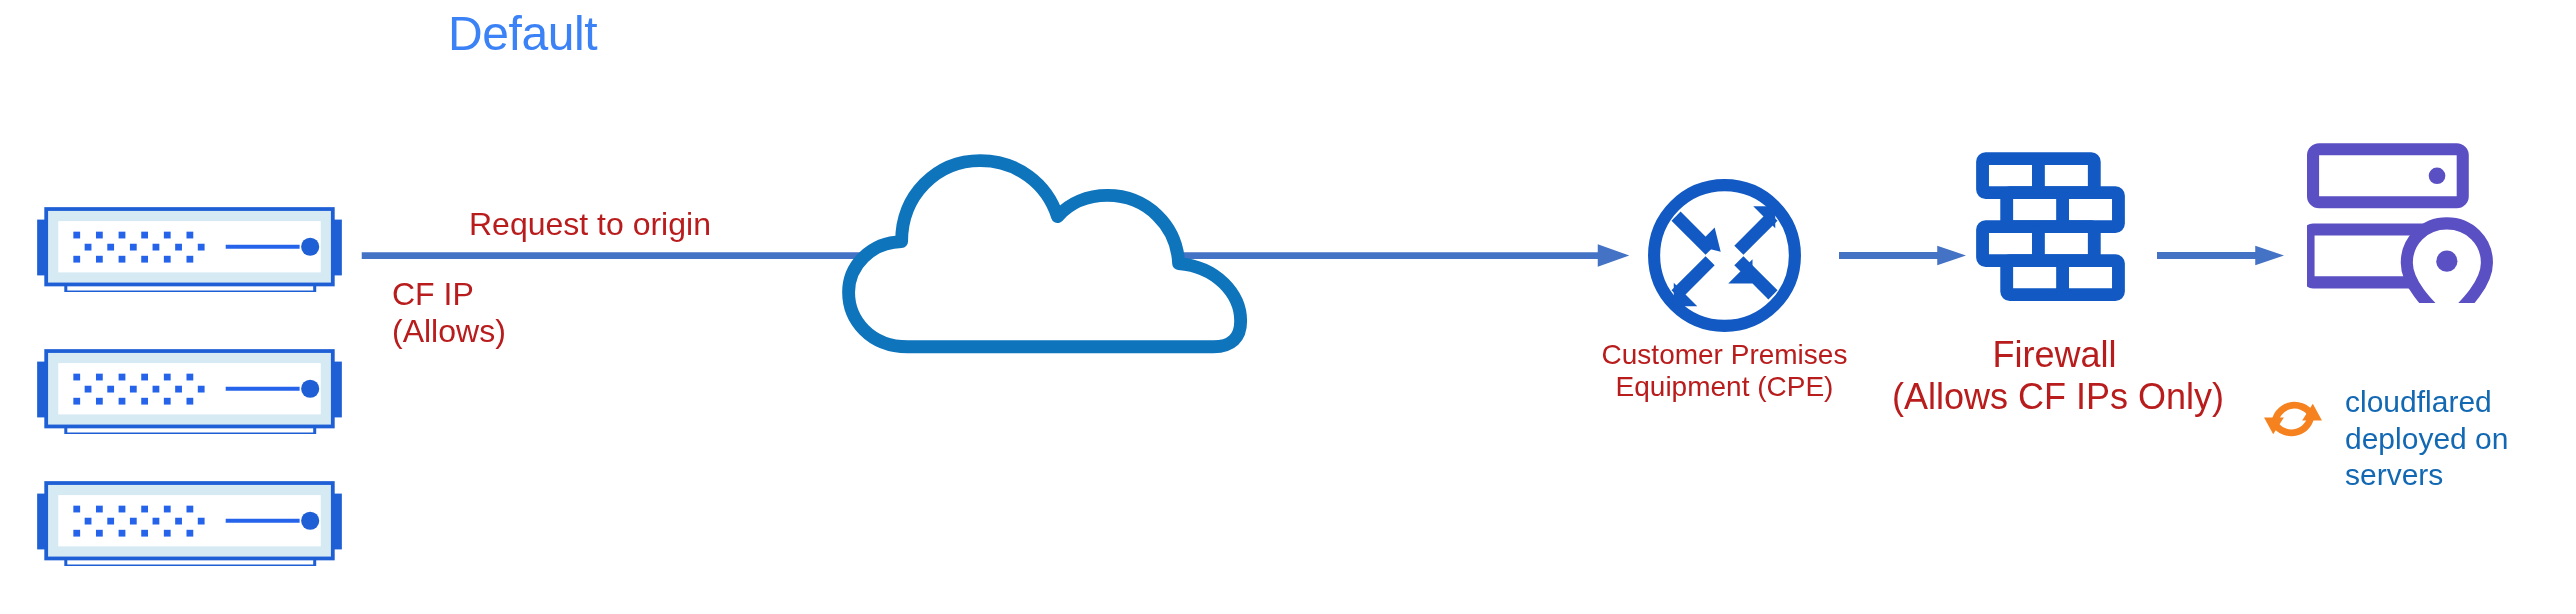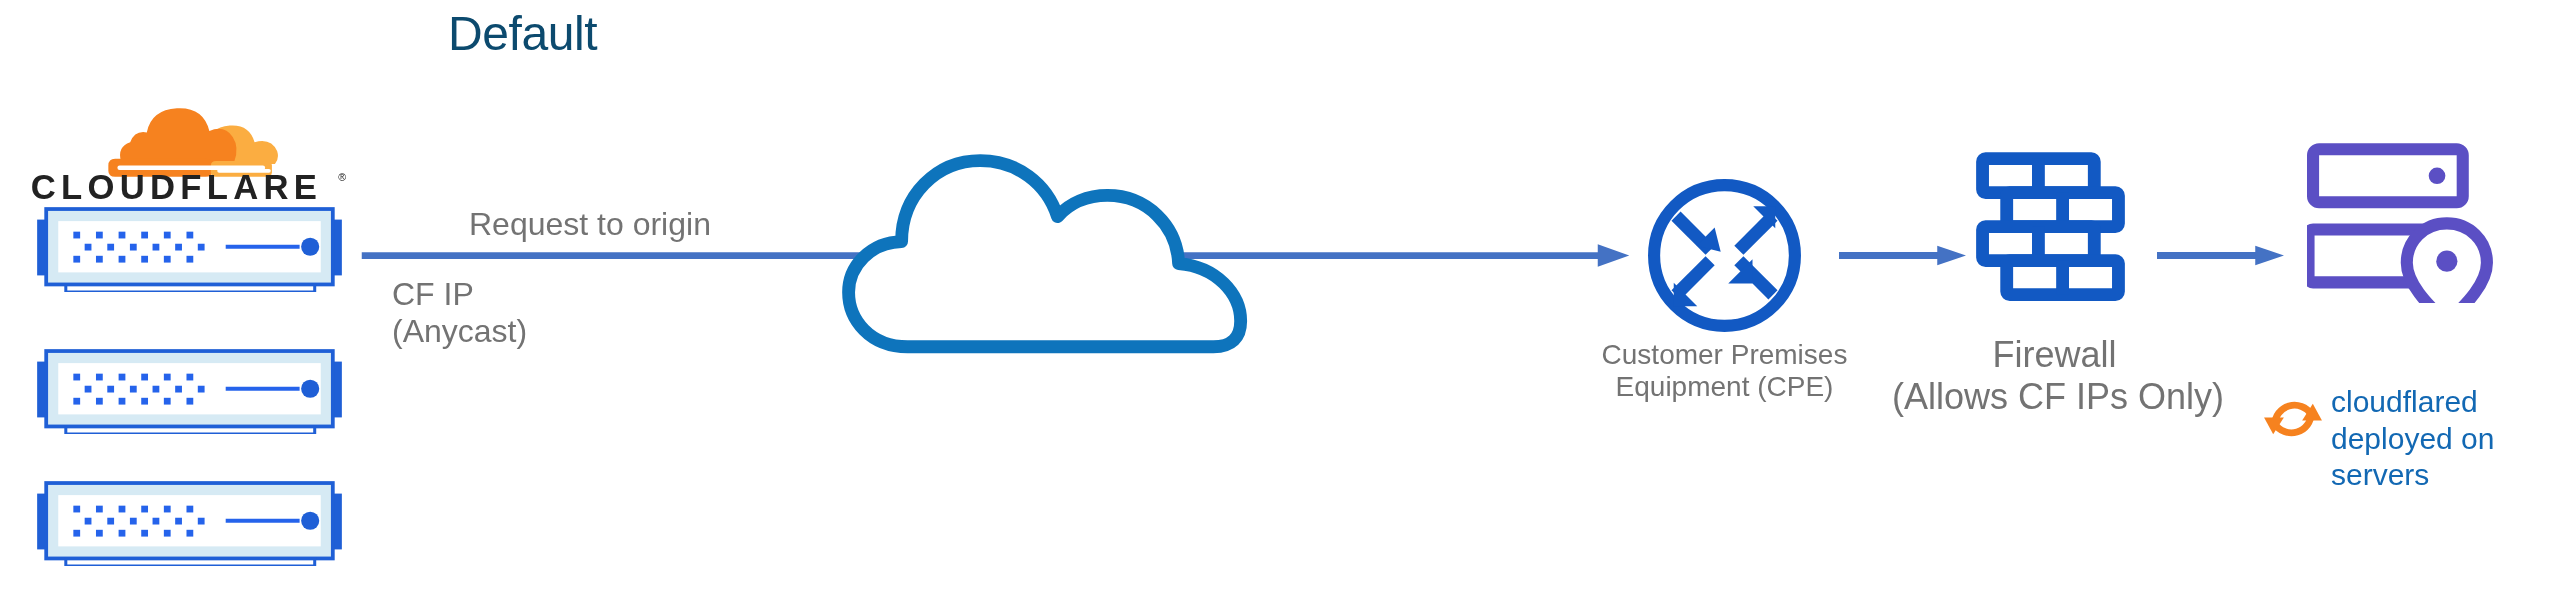--- a/index.html
+++ b/index.html
@@ -19,32 +19,32 @@
   .stage {
     position: absolute;
     left: 0; top: 0;
     width: 2576px;
     height: 614px;
   }
 
   
   .txt {
     position: absolute;
-    color: #737373;
+    color: #b91c1c;
     font-family: "Liberation Sans", sans-serif;
     white-space: pre;
     line-height: 1.16;
   }
 
   
   #diagram-title {
     left: 448px;
     top: 6px;
     font-size: 48px;
-    color: #0c4a6e;
+    color: #3b82f6;
     letter-spacing: -0.4px;
   }
 
   
   #cloudflare-logo {
     position: absolute;
     left: 30px;
     top: 106px;
     width: 318px;
     height: 98px;
@@ -170,21 +170,21 @@
   }
 
   
   #cloudflared-note {
     position: absolute;
     left: 2261px;
     top: 384px;
     width: 303px;
     display: flex;
     align-items: flex-start;
-    gap: 6px;
+    gap: 20px;
   }
   #sync-icon {
     flex: 0 0 auto;
     width: 64px;
     height: 64px;
     margin-top: 3px;
   }
   #sync-icon svg { display: block; }
   #cloudflared-text {
     position: relative;
@@ -195,39 +195,20 @@
     font-family: "Liberation Sans", sans-serif;
   }
 </style>
 </head>
 <body>
 
 <div class="stage">
 
   <div class="txt" id="diagram-title">Default</div>
 
-  <div id="cloudflare-logo">
-    <svg width="318" height="98" viewBox="0 0 420 130" xmlns="http://www.w3.org/2000/svg">
-
-      <g>
-        <path d="M232 58 q4 -30 32 -32 q26 -2 33 22 q22 -6 30 12 q3 10 -3 17 l-97 0 z" fill="#FBAD41"></path>
-        <path d="M120 74 q-6 -20 12 -26 q6 -16 22 -13 q6 -30 40 -32 q35 -2 43 30
-                 q20 -8 31 8 q9 14 2 33 l-4 6 l-144 0 z" fill="#F6821F"></path>
-        <path d="M112 70 h120 q9 0 9 9 v7 q0 8 -9 8 h-120 q-9 0 -9 -8 v-7 q0 -9 9 -9 z" fill="#F6821F"></path>
-        <path d="M246 73 h66 q8 0 8 6 v9 q0 6 -8 6 h-66 q-7 0 -7 -6 v-9 q0 -6 7 -6 z" fill="#FBAD41"></path>
-        <path d="M118 82 h190" stroke="#FFFFFF" stroke-width="6" fill="none" stroke-linecap="round"></path>
-        <path d="M250 86 h66" stroke="#FFFFFF" stroke-width="5" fill="none" stroke-linecap="round"></path>
-      </g>
-
-      <g fill="#222222" font-family="Liberation Sans, sans-serif" font-size="46" font-weight="bold" letter-spacing="7">
-        <text x="0" y="124">CLOUDFLARE</text>
-      </g>
-      <text x="408" y="100" fill="#222222" font-size="14" font-family="Liberation Sans, sans-serif">®</text>
-    </svg>
-  </div>
 
   <div class="cf-server" id="cf-server-1">
     <svg width="333" height="89" viewBox="0 0 440 118" xmlns="http://www.w3.org/2000/svg">
       <rect x="18" y="22" width="14" height="74" fill="#1F5FD6"></rect>
       <rect x="408" y="22" width="14" height="74" fill="#1F5FD6"></rect>
       <rect x="30" y="8" width="380" height="100" fill="#D6EAF4" stroke="#1F5FD6" stroke-width="5"></rect>
       <rect x="46" y="24" width="348" height="68" fill="#FFFFFF"></rect>
       <g fill="#2563EB">
         <rect x="66" y="38" width="9" height="9"></rect>
           <rect x="96" y="38" width="9" height="9"></rect>
@@ -321,21 +302,21 @@
   <div id="main-arrow">
     <svg width="1279" height="27" viewBox="0 0 1690 36" xmlns="http://www.w3.org/2000/svg">
       <line x1="0" y1="18" x2="1652" y2="18" stroke="#4472C4" stroke-width="9"></line>
       <polygon points="1648,3 1690,18 1648,33" fill="#4472C4"></polygon>
     </svg>
   </div>
 
   <div class="txt" id="label-request-to-origin">Request to origin</div>
 
   <div class="txt" id="label-cf-ip"><span>CF IP</span>
-<span>(Anycast)</span></div>
+<span>(Allows)</span></div>
 
   <div id="internet-cloud">
     <svg width="439" height="250" viewBox="0 0 580 330" xmlns="http://www.w3.org/2000/svg">
       <path d="M92 318
                C 42 318 14 282 14 246
                C 14 210 44 180 84 179
                C 84 118 130 72 188 72
                C 236 72 276 102 290 146
                C 306 128 330 118 356 118
                C 408 118 448 158 450 208

